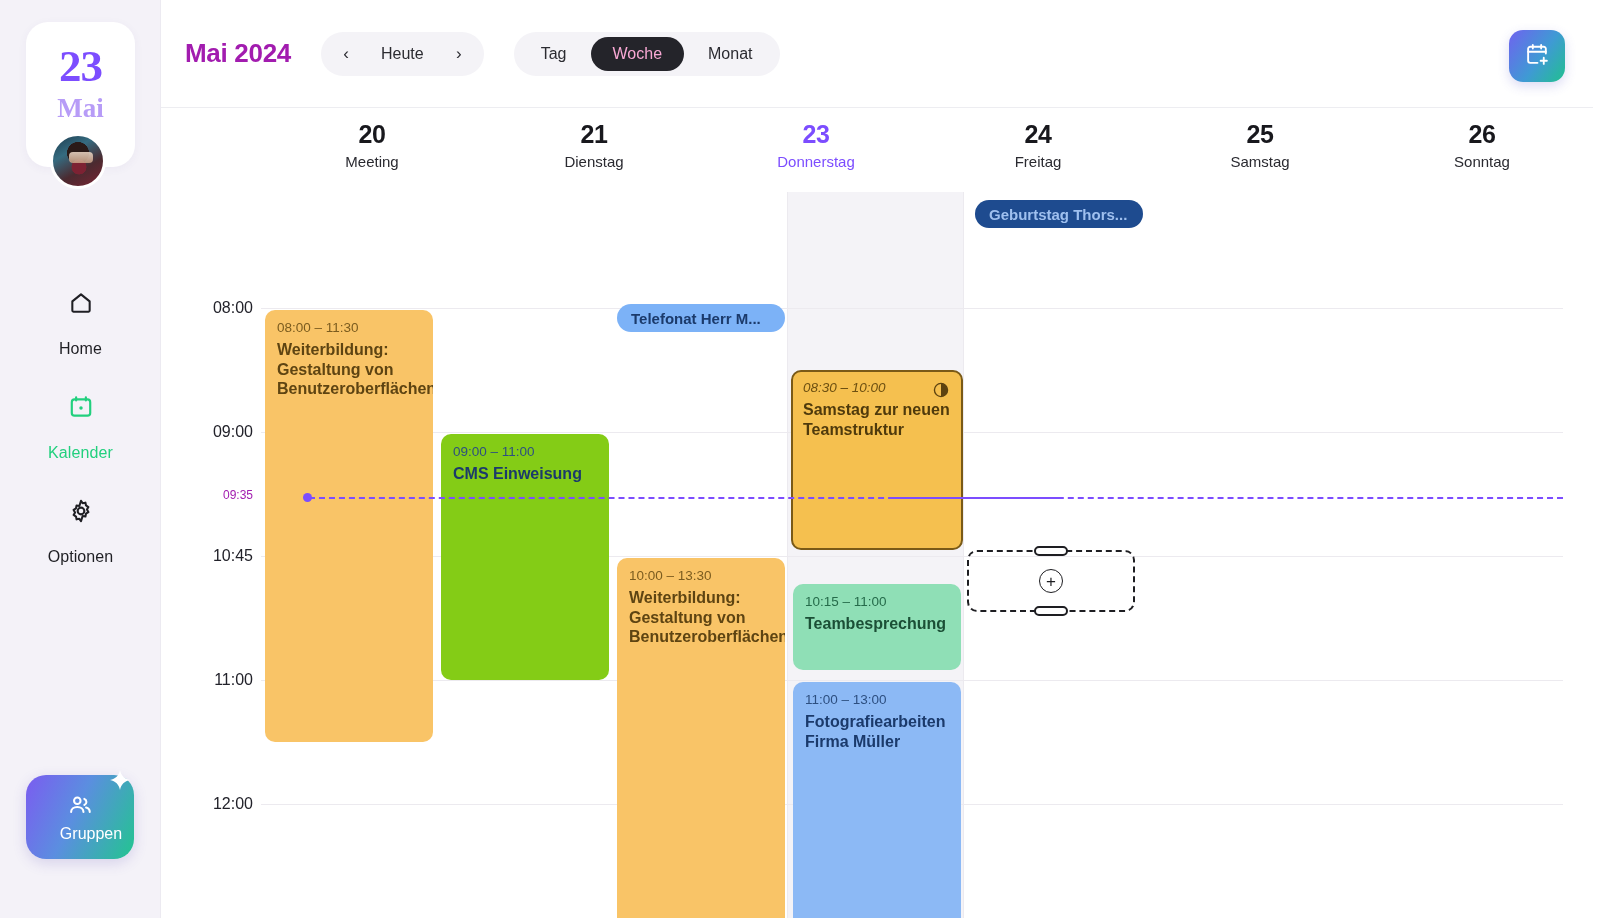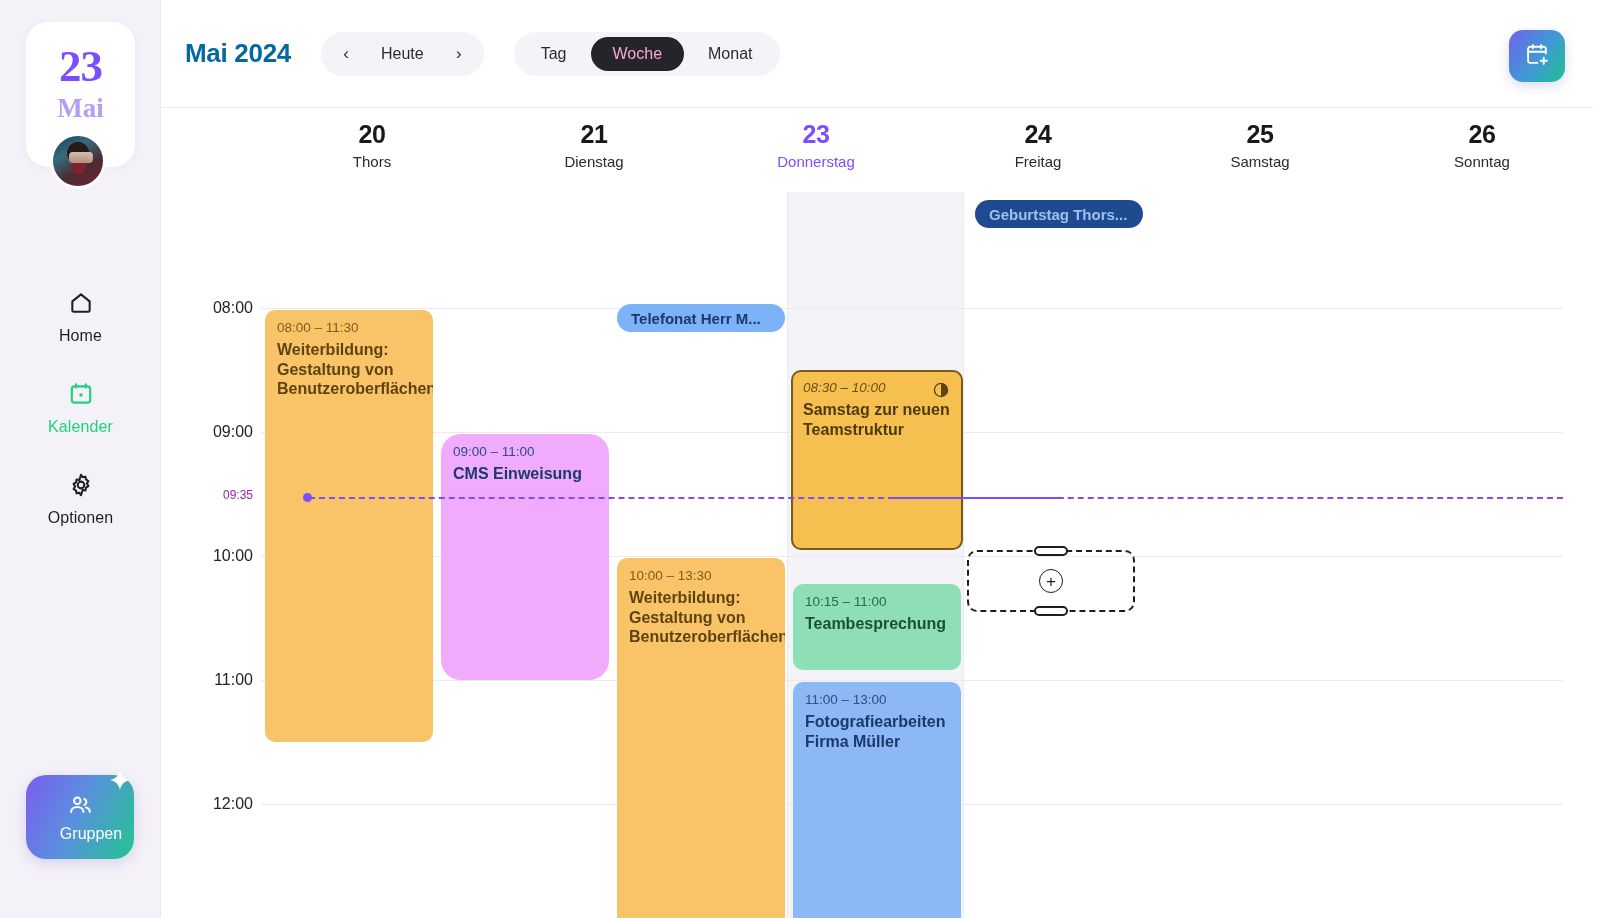--- a/index.html
+++ b/index.html
@@ -51,21 +51,21 @@
   .avatar::after {
     content: ""; position: absolute; left: 16px; top: 16px;
     width: 24px; height: 11px; border-radius: 4px;
     background: linear-gradient(180deg,#f0dccb,#caa185);
     opacity: .85;
   }
 
   .nav { position: absolute; left: 0; top: 290px; width: 161px; }
   .nav-item {
     display: flex; flex-direction: column; align-items: center;
-    gap: 11px; margin-bottom: 36px; cursor: pointer;
+    gap: 24px; margin-bottom: 36px; cursor: pointer;
     color: #1f1f24;
   }
   .nav-item .nav-label { font-size: 16px; letter-spacing: .1px; }
   .nav-item.active { color: #22d07e; }
   .nav-item svg { display: block; }
 
   .gruppen {
     position: absolute; left: 26px; top: 775px;
     width: 108px; height: 84px; border-radius: 20px;
     background: linear-gradient(115deg, #7b5cf0 0%, #5b8ee0 45%, #22c58f 100%);
@@ -80,21 +80,21 @@
 
   
   .main { flex: 1; position: relative; height: 918px; background: #fff; }
 
   .topbar {
     height: 108px; display: flex; align-items: center;
     padding-left: 24px; position: relative;
     border-bottom: 1px solid #ededf1;
   }
   .month-title {
-    font-size: 26px; font-weight: 700; color: #0369a1;
+    font-size: 26px; font-weight: 700; color: #a21caf;
     letter-spacing: -.3px; margin-right: 30px;
   }
   .today-nav {
     display: flex; align-items: center; background: #f4f3f7;
     border-radius: 999px; height: 44px; padding: 0 6px; gap: 2px;
   }
   .nav-arrow {
     width: 38px; height: 38px; border: none; background: transparent;
     border-radius: 50%; cursor: pointer; color: #2b2b31;
     display: flex; align-items: center; justify-content: center;
@@ -307,21 +307,21 @@
             <path d="M18 15v6M15 18h6"></path>
           </svg>
         </span>
       </button>
     </div>
 
     <div class="dayheader">
       <div class="dh-gutter"></div>
       <div class="dh-cell">
         <div class="dnum">20</div>
-        <div class="dname">Thors</div>
+        <div class="dname">Meeting</div>
       </div>
       <div class="dh-cell">
         <div class="dnum">21</div>
         <div class="dname">Dienstag</div>
       </div>
       <div class="dh-cell today">
         <div class="dnum">23</div>
         <div class="dname">Donnerstag</div>
       </div>
       <div class="dh-cell">
@@ -341,42 +341,42 @@
     <div class="gridwrap">
 
       <div class="todaycol" style="left:626px;width:176px;"></div>
 
       <div class="hourlines">
         <div class="hline" style="top:116px;"></div>
         <div class="hlabel" style="top:116px;">08:00</div>
         <div class="hline" style="top:240px;"></div>
         <div class="hlabel" style="top:240px;">09:00</div>
         <div class="hline" style="top:364px;"></div>
-        <div class="hlabel" style="top:364px;">10:00</div>
+        <div class="hlabel" style="top:364px;">10:45</div>
         <div class="hline" style="top:488px;"></div>
         <div class="hlabel" style="top:488px;">11:00</div>
         <div class="hline" style="top:612px;"></div>
         <div class="hlabel" style="top:612px;">12:00</div>
 
         <div class="vline" style="left:626px;"></div>
         <div class="vline" style="left:802px;"></div>
       </div>
 
       <div class="allday">
         <div class="allday-chip" style="left:806px;top:8px;width:168px;background:#1e4b8f;color:#9fc0ef;">
           <span>Geburtstag Thors...</span>
         </div>
       </div>
 
       <div class="event" style="left:104px;top:118px;width:168px;height:432px;background:#f9c467;">
         <div class="etime" style="color:#7b5c1f;">08:00 – 11:30</div>
         <div class="etitle" style="color:#5e4412;">Weiterbildung: Gestaltung von Benutzeroberflächen</div>
       </div>
 
-      <div class="event" style="left:280px;top:242px;width:168px;height:246px;background:#f0abfc;border-radius:20px;">
+      <div class="event" style="left:280px;top:242px;width:168px;height:246px;background:#84cc16;">
         <div class="etime" style="color:#2d4f80;">09:00 – 11:00</div>
         <div class="etitle" style="color:#1b3a6b;">CMS Einweisung</div>
       </div>
 
       <div class="allday-chip" style="left:456px;top:112px;width:168px;background:#7cb2f7;color:#1b3a6b;">
         <span>Telefonat Herr M...</span>
       </div>
 
       <div class="event" style="left:456px;top:366px;width:168px;height:434px;background:#f9c467;">
         <div class="etime" style="color:#7b5c1f;">10:00 – 13:30</div>

